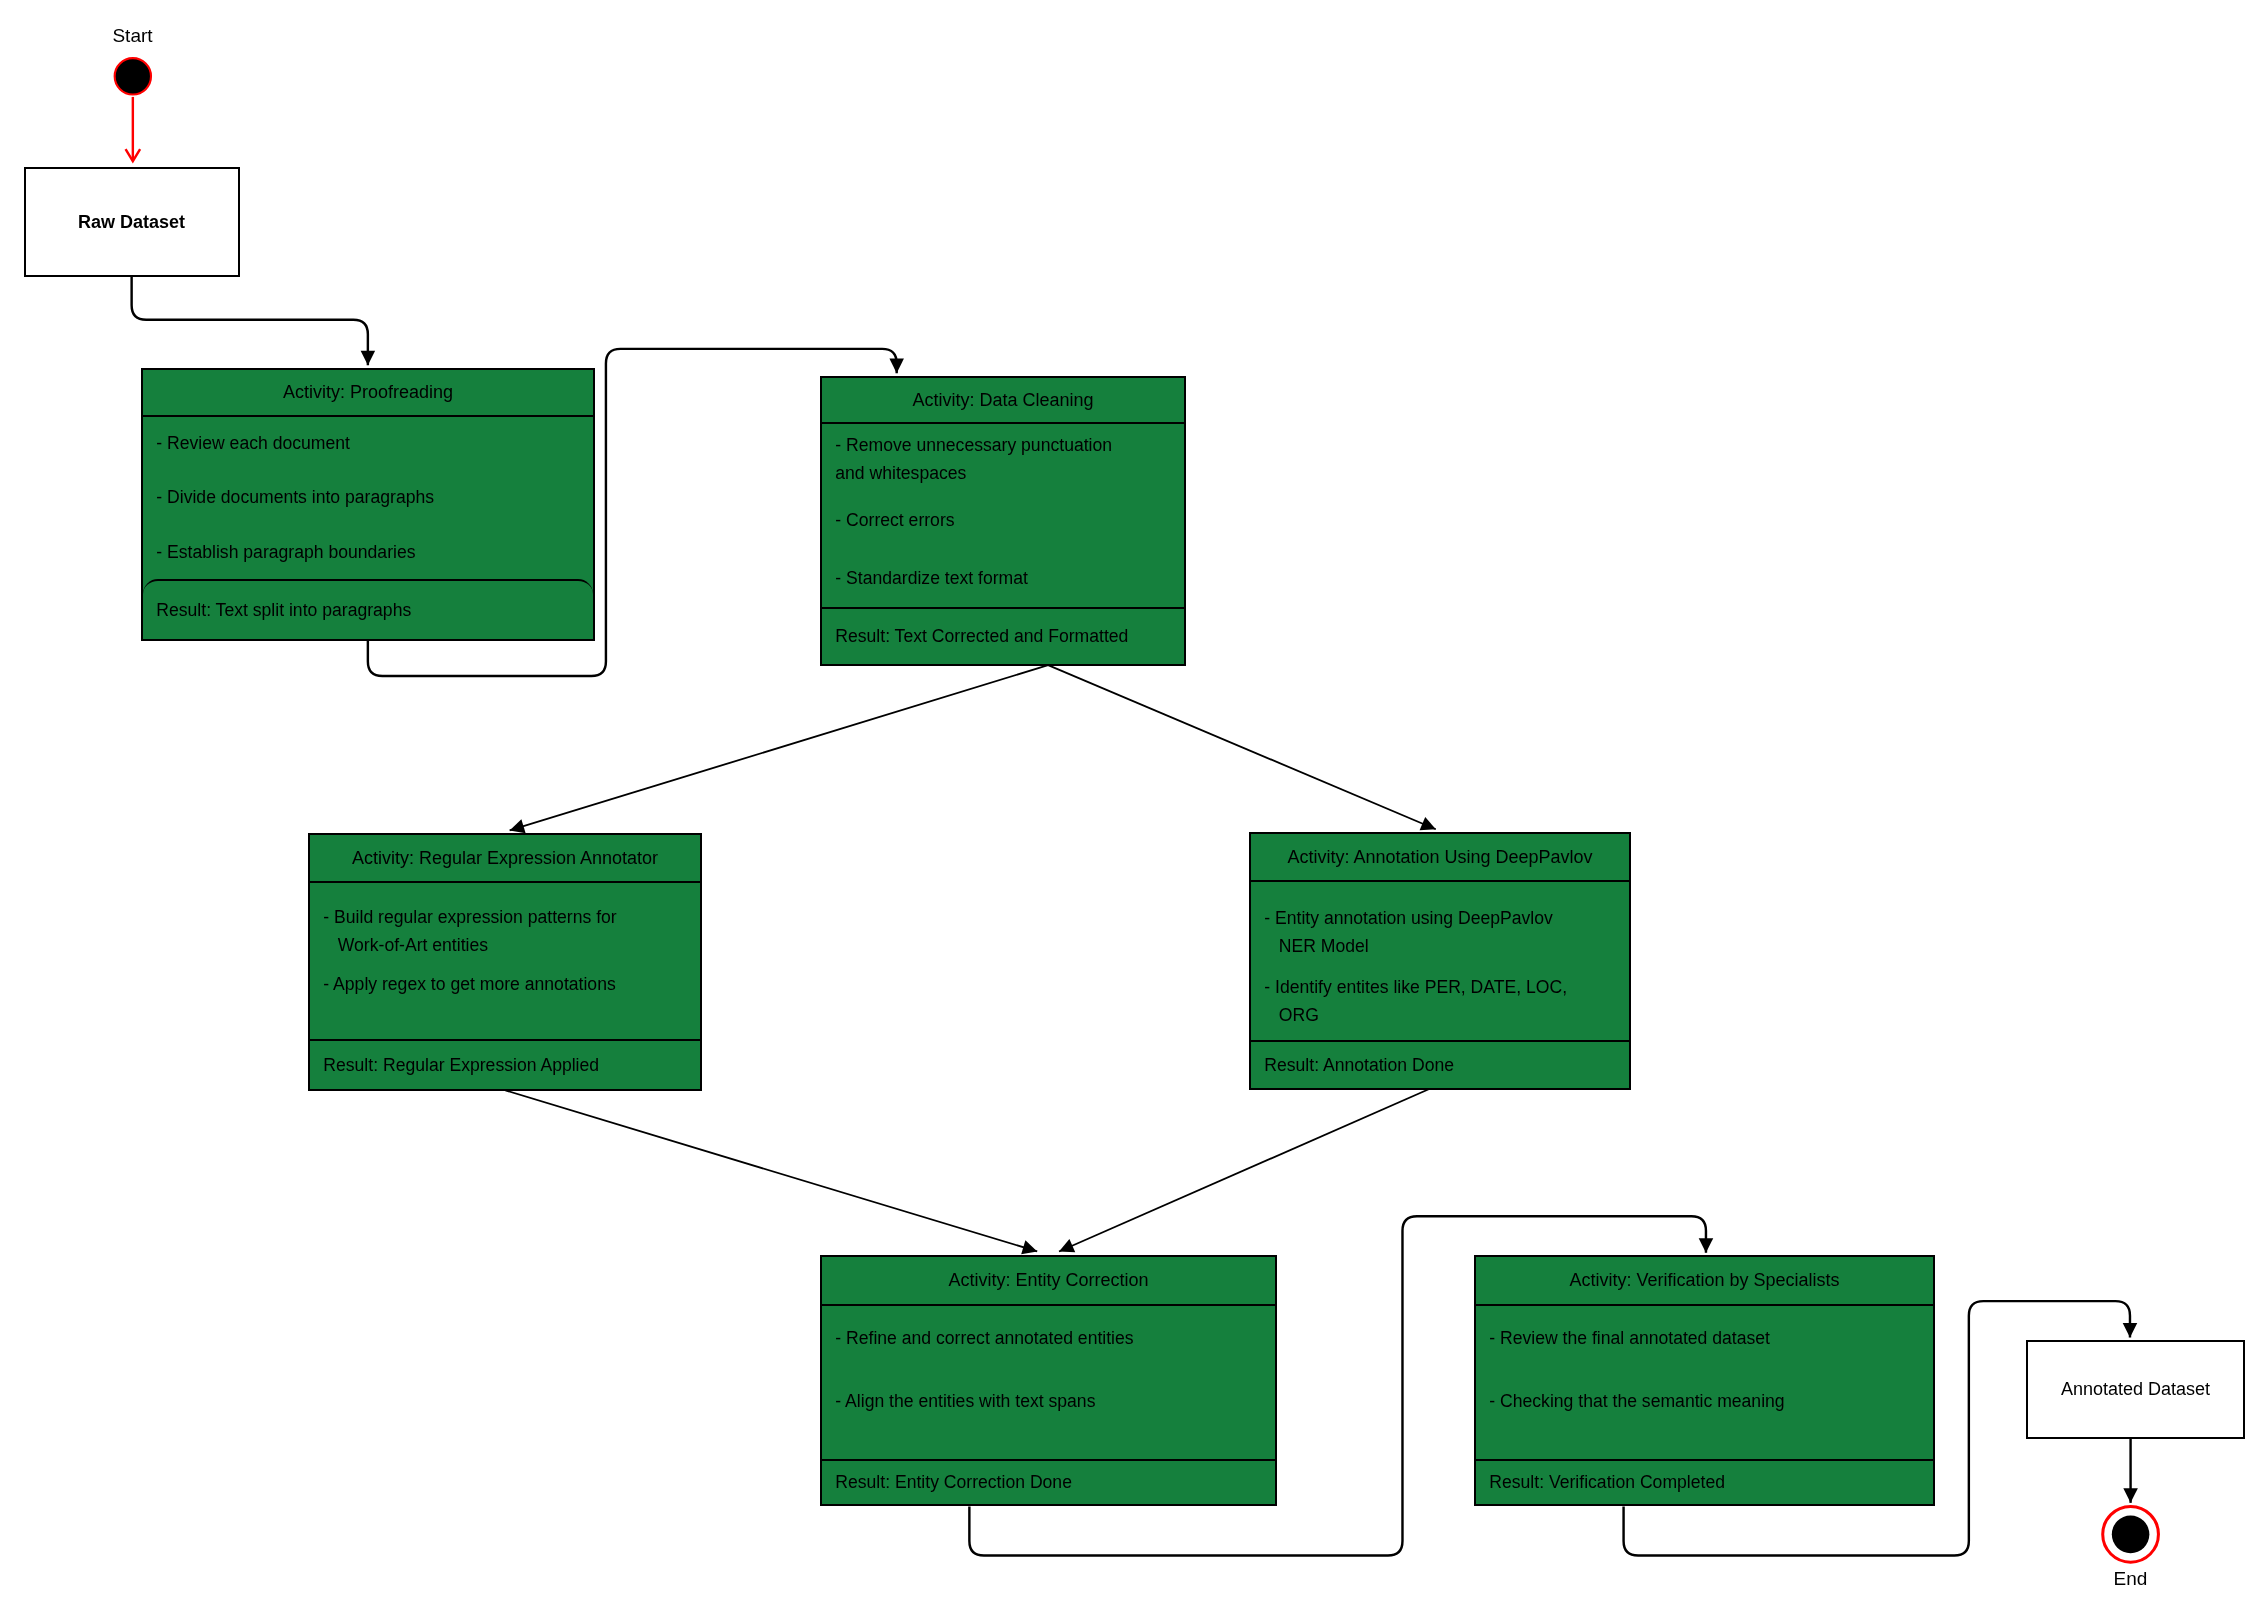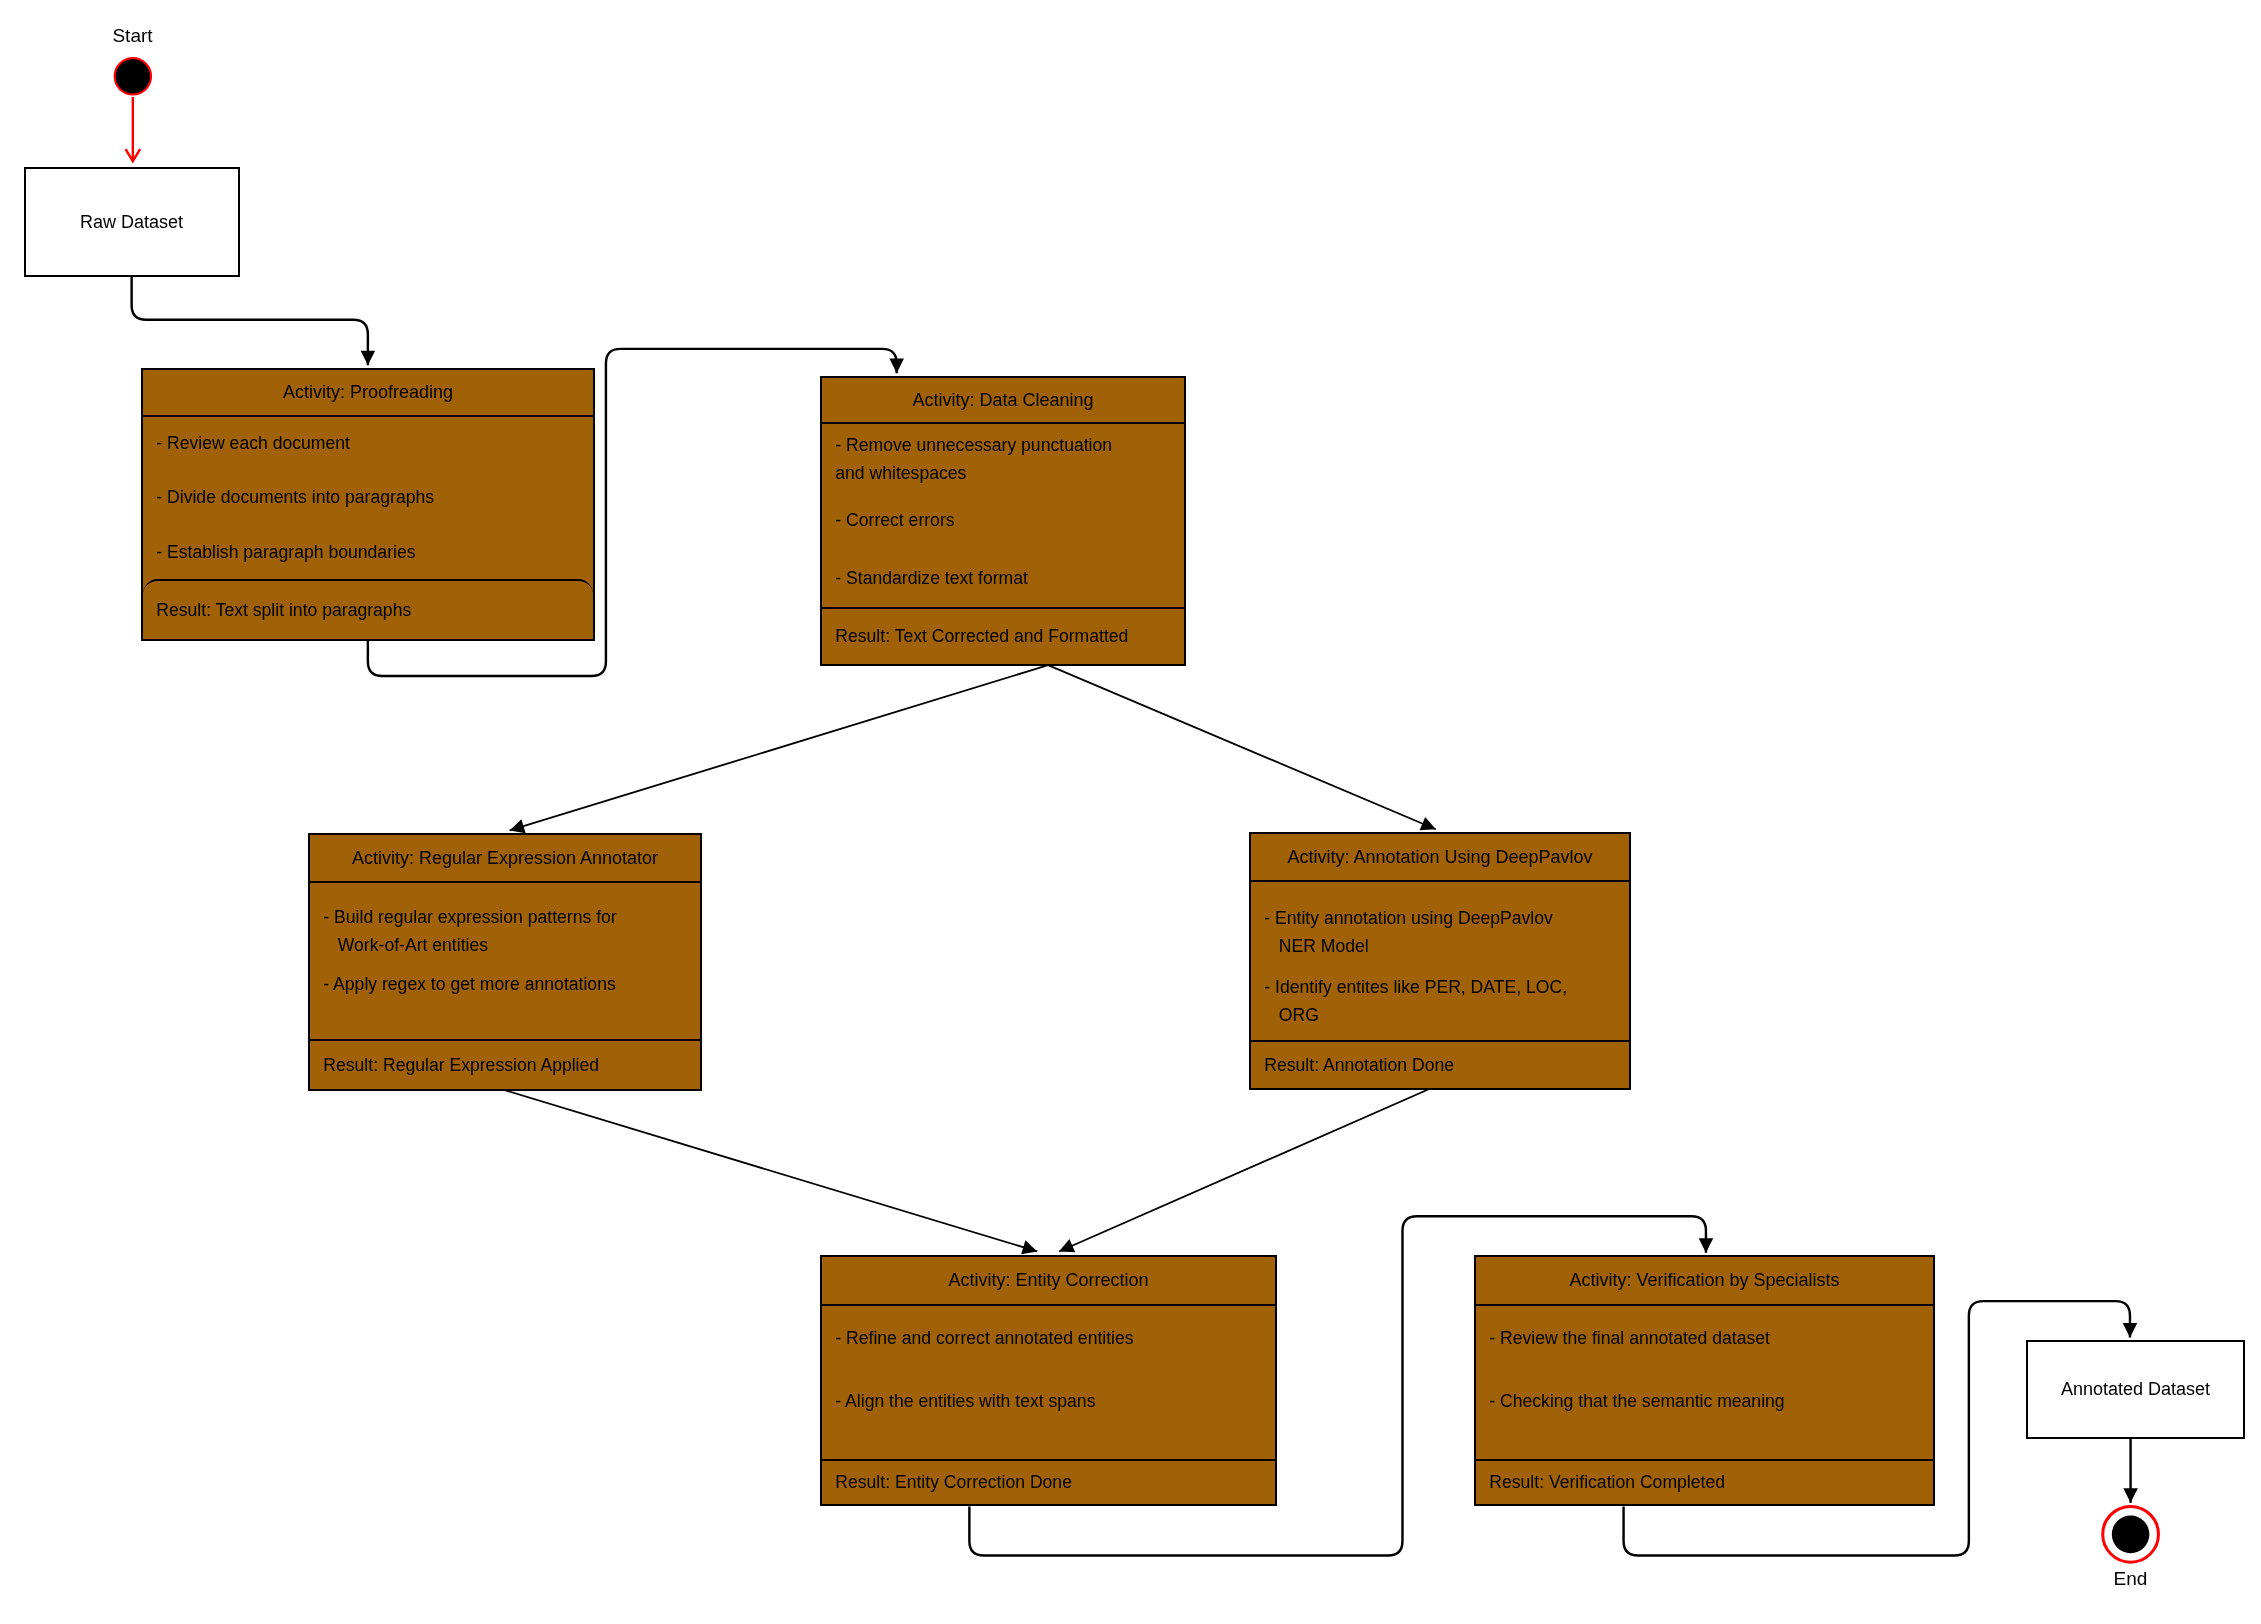--- a/index.html
+++ b/index.html
@@ -36,21 +36,21 @@
     display: flex;
     align-items: center;
     justify-content: center;
     font-size: 18px;
     text-align: center;
   }
   .activity {
     position: absolute;
     box-sizing: border-box;
     border: 2.4px solid #000000;
-    background: #a16207;
+    background: #15803d;
   }
   .activity .title {
     box-sizing: border-box;
     border-bottom: 2.4px solid #000000;
     display: flex;
     align-items: center;
     justify-content: center;
     font-size: 18px;
     white-space: nowrap;
     width: 100%;
@@ -118,21 +118,21 @@
 
     <path d="M3517,2375 L3517,2481" fill="none" stroke="#000000" stroke-width="4" marker-end="url(#arrowBlack)"></path>
 
     <circle cx="3517" cy="2533" r="46" fill="#ffffff" stroke="#ff0000" stroke-width="5"></circle>
     <circle cx="3517" cy="2533" r="31" fill="#000000"></circle>
   </svg>
 
   <div class="label" style="left:72px; top:24px; width:121px;">Start</div>
   <div class="label" style="left:2070px; top:1567px; width:121px;">End</div>
 
-  <div class="node" style="left:23.6px; top:167px; width:216px; height:110px;">
+  <div class="node" style="left:23.6px; top:167px; width:216px; height:110px;font-weight:bold;">
     <span>Raw Dataset</span>
   </div>
 
   <div class="activity" style="left:141px; top:368px; width:454px; height:273px;">
     <div class="title" style="height:47px;">Activity: Proofreading</div>
     <span class="item" style="top:59px;">- Review each document</span>
     <span class="item" style="top:113px;">- Divide documents into paragraphs</span>
     <span class="item" style="top:168px;">- Establish paragraph boundaries</span>
     <div class="result" style="height:60px;border-radius:15px;">
       <span>Result: Text split into paragraphs</span>

